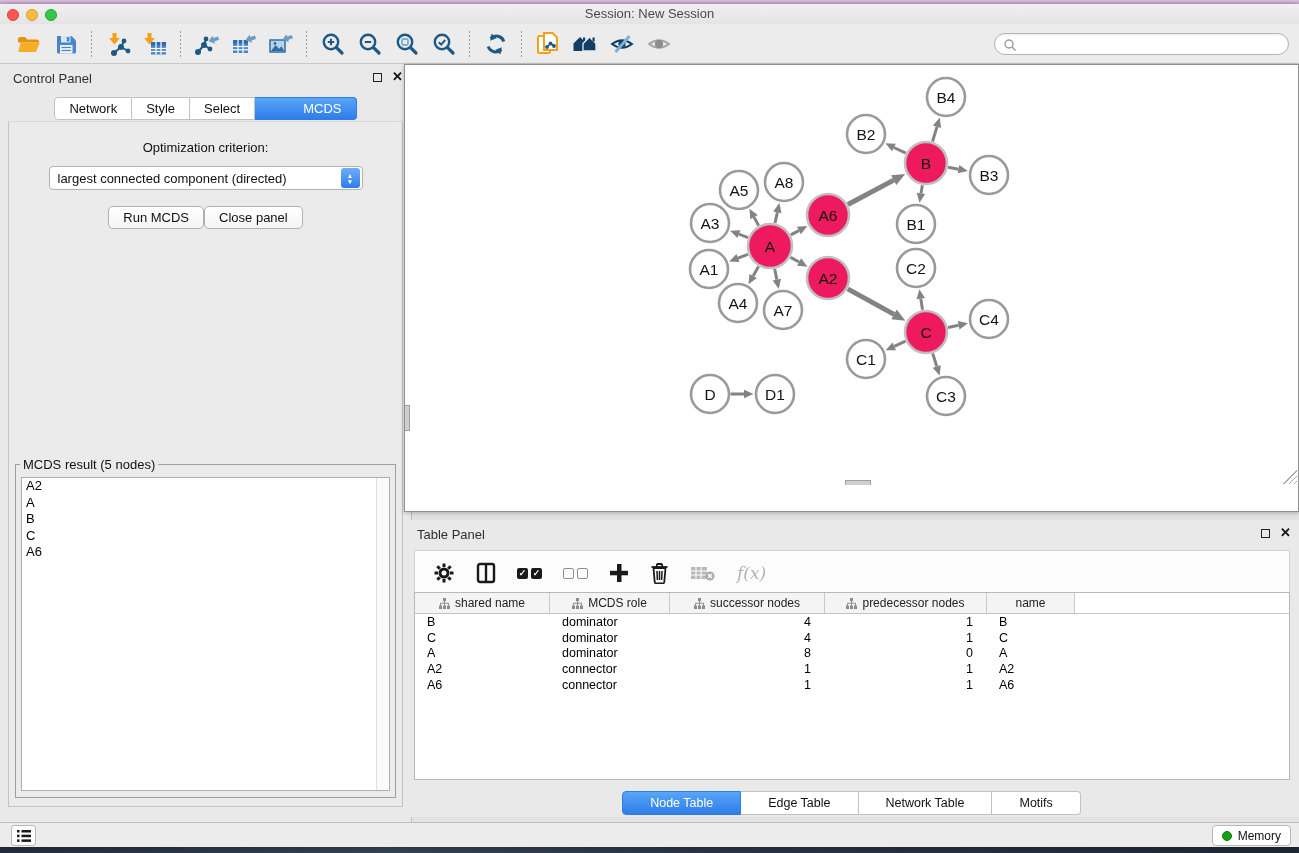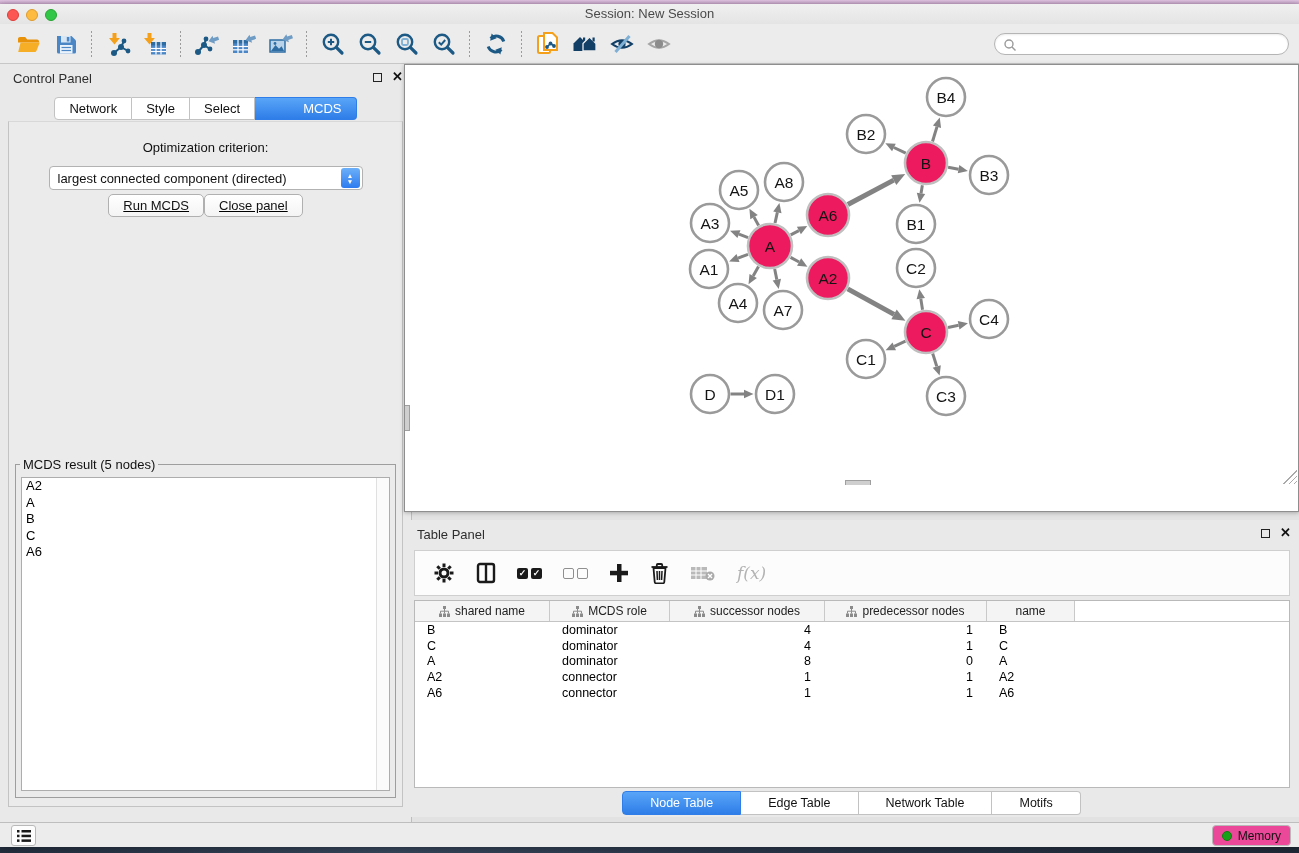--- a/index.html
+++ b/index.html
@@ -57,21 +57,21 @@
   .cp-content { position:absolute; left:8px; right:8px; top:57px; bottom:15px;
     background:#ebebeb; border:1px solid #c3c3c3; border-top-color:#d8d8d8; }
   .opt-label { text-align:center; margin-top:18px; font-size:13px; color:#111; }
   .dropdown { position:relative; width:314px; height:24px; margin:11px auto 0;
     background:#fff; border:1px solid #b2b2b2; border-radius:4px; display:flex; align-items:center; }
   .dropdown .dval { font-size:13px; padding-left:8px; color:#111; flex:1; white-space:nowrap; overflow:hidden; }
   .dd-stepper { width:19px; height:20px; margin-right:2px; border-radius:3px;
     background:linear-gradient(#6cb0f9,#2d7bf0); display:flex; flex-direction:column;
     align-items:center; justify-content:center; gap:1px; }
   .dd-stepper span { color:#fff; font-size:6.5px; line-height:5px; }
-  .btn-row { display:flex; justify-content:center; margin-top:4px;text-decoration:underline; }
+  .btn-row { display:flex; justify-content:center; margin-top:16px; }
   .mac-btn { font-size:13px; color:#111; background:linear-gradient(#ffffff,#f4f4f4);
     border:1px solid #b0b0b0; border-radius:5px; padding:3px 14px; }
   .result-box { position:absolute; left:6px; right:6px; top:335px; bottom:8px;
     border:1px solid #9e9e9e; }
   .result-box legend { font-size:13px; color:#111; padding:0 3px; margin-left:4px; }
   .result-inner { position:absolute; left:5px; right:5px; top:5px; bottom:6px;
     background:#fff; border:1px solid #adadad; }
   .result-scroll { position:absolute; right:0; top:0; bottom:0; width:13px;
     border-left:1px solid #e0e0e0; background:#fbfbfb; }
   .mcds-item { font-size:13px; line-height:16.5px; padding-left:4px; color:#000; }
@@ -100,21 +100,21 @@
     background:#fcfcfc; border:1px solid #cfcfcf; display:flex; align-items:center;
     gap:21px; padding-left:18px; }
   .tp-ic { display:flex; align-items:center; }
   .chkpair { display:flex; gap:3px; }
   .chk { width:11px; height:11px; border-radius:2px; }
   .chk.on { background:#1a1a1a; color:#fff; font-size:9px; font-weight:bold;
     display:flex; align-items:center; justify-content:center; line-height:10px; }
   .chk.off { border:1.5px solid #8f8f8f; background:#fcfcfc; }
   .fx { font-family:"DejaVu Serif",serif; font-style:italic; font-size:17px; color:#b3b3b3; }
 
-  .ttable { position:absolute; left:10px; right:9px; top:80px; height:188px;
+  .ttable { position:absolute; left:10px; right:9px; top:72px; height:188px;
     background:#fff; border:1px solid #b9b9b9; overflow:hidden; }
   .thead { display:flex; height:21px; border-bottom:1px solid #c4c4c4; font-size:12px; color:#222; }
   .th { display:flex; align-items:center; justify-content:center; gap:5px;
     background:#f4f4f4; border-right:1px solid #c9c9c9; height:100%; }
   .th.filler { background:#fff; border-right:none; flex:1; }
   .trow { display:flex; height:15.8px; font-size:12.5px; color:#000; }
   .td { height:100%; display:flex; align-items:center; overflow:hidden; }
   .td.l { padding-left:12px; justify-content:flex-start; }
   .td.r { padding-right:14px; justify-content:flex-end; }
 
@@ -124,21 +124,21 @@
   .tp-tab:first-child { border-left:1px solid #c2c2c2; border-radius:4px 0 0 4px; }
   .tp-tab:last-child { border-radius:0 4px 4px 0; }
   .tp-tab.active { background:linear-gradient(#59a5f8,#2e7de8); border-color:#2e7de8; color:#fff; }
 
   
   .statusbar { position:relative; height:25px; background:#ececec; border-top:1px solid #bebebe; }
   .sb-left-btn { position:absolute; left:11px; top:2px; width:25px; height:21px;
     background:#fdfdfd; border:1px solid #b9b9b9; border-radius:3px;
     display:flex; align-items:center; justify-content:center; }
   .memory-btn { position:absolute; right:8px; top:2px; height:21px; padding:0 9px;
-    background:#ec4899; border:1px solid #b9b9b9; border-radius:4px;
+    background:#ffffff; border:1px solid #b9b9b9; border-radius:4px;
     display:flex; align-items:center; gap:6px; font-size:12px; color:#111; }
   .mem-dot { width:10px; height:10px; border-radius:50%; background:#18a018; border:1px solid #0e7c0e; }
 </style>
 </head>
 <body>
 
 <div class="desktop-top"></div>
 <div class="desktop-bottom"></div>
 
 <div class="app">

